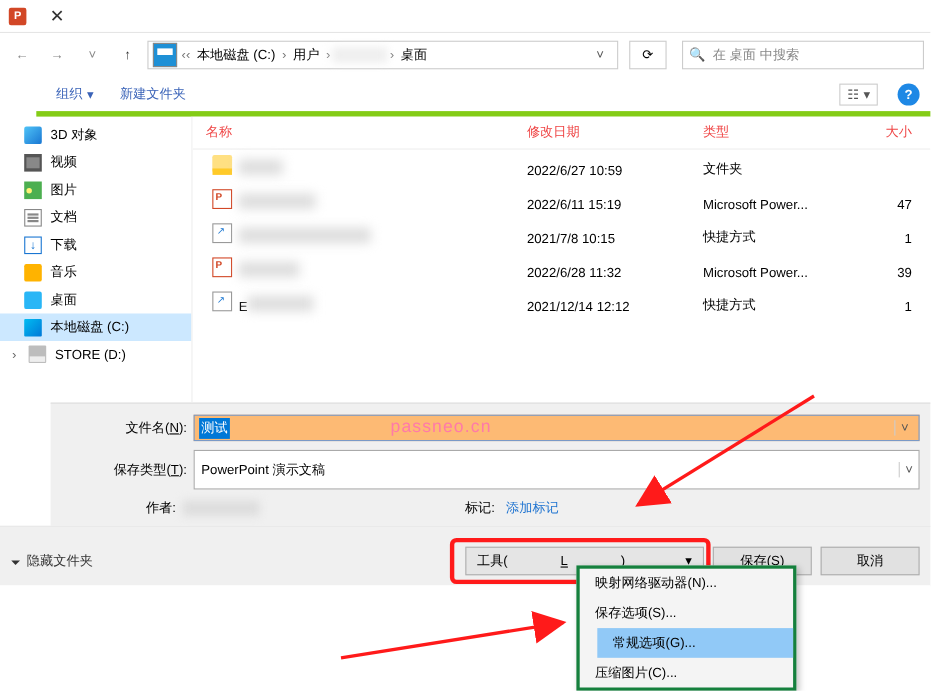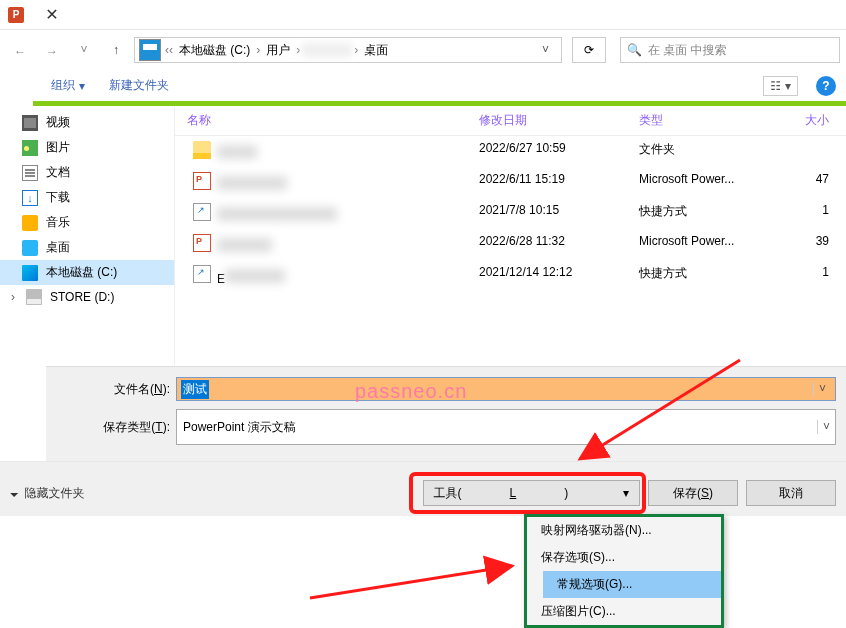--- a/index.html
+++ b/index.html
@@ -40,46 +40,46 @@
 .ic-video { background:#555; position:relative;} .ic-video::before{content:"";position:absolute;left:2px;right:2px;top:3px;bottom:3px;background:#888;}
 .ic-pic { background:#4caf50; position:relative;} .ic-pic::after{content:"";position:absolute;left:2px;top:6px;width:5px;height:5px;background:#fff176;border-radius:50%;}
 .ic-doc { background:#fff; border:1px solid #888; position:relative;} .ic-doc::after{content:"";position:absolute;left:2px;right:2px;top:3px;height:2px;background:#888; box-shadow:0 3px 0 #888, 0 6px 0 #888;}
 .ic-dl { background:#fff; border:1px solid #1976d2; color:#1976d2; font-weight:bold; text-align:center; line-height:14px; font-size:11px;}
 .ic-music { background:#ffb300; border-radius:2px;}
 .ic-desk { background:#29b6f6; border-radius:2px;}
 .ic-drive { background:#bdbdbd; border-radius:1px; position:relative;} .ic-drive::after{content:"";position:absolute;left:1px;right:1px;bottom:1px;height:5px;background:#eee;}
 .ic-win { background:linear-gradient(135deg,#00bcf2,#0078d7); border-radius:1px;}
 
 .filearea { flex:1; overflow:auto; position:relative;}
-.fa-head { display:flex; padding:6px 4px; border-bottom:1px solid #eee; color:#8b5cf6; position:sticky; top:0; background:#fff;}
+.fa-head { display:flex; padding:6px 4px; border-bottom:1px solid #eee; color:#ef4444; position:sticky; top:0; background:#fff;}
 .col-name { width:300px; padding-left:8px;}
 .col-date { width:160px;}
 .col-type { width:140px;}
 .col-size { width:60px; text-align:right; padding-right:10px;}
-.fa-row { display:flex; padding:5px 4px; align-items:flex-start;}
+.fa-row { display:flex; padding:5px 4px; align-items:flex-end;}
 .fa-row .fi { width:18px; height:18px; margin-left:6px; margin-right:6px; display:inline-block;}
 .fi-folder { background:#ffe082; border-radius:2px 2px 0 0; border-bottom:6px solid #ffca28;}
 .fi-ppt { background:#fff; border:1px solid #d24726; position:relative;} .fi-ppt::after{content:"P"; color:#d24726; font-size:9px; font-weight:bold; position:absolute; left:2px; top:1px;}
 .fi-link { background:#fff; border:1px solid #999; position:relative;} .fi-link::after{content:"↗"; font-size:9px; position:absolute; left:3px; top:1px; color:#1976d2;}
 .blur-name { filter: blur(5px); background:#ddd; height:14px; display:inline-block;}
 
 .bottom-panel { background:#f0f0f0; border-top:1px solid #ddd; padding:10px 10px 8px 10px;margin-left:46px;}
 .form-row { display:flex; align-items:center; margin-bottom:8px;}
 .form-label { width:120px; text-align:right; padding-right:6px;}
 .form-label u { text-decoration:underline;}
 .text-input { flex:1; border:1px solid #7a9ac7; height:24px; padding:0 4px; background:#fdba74; display:flex; align-items:center;}
 .text-input.sel-text span { background:#0078d7; color:#fff; padding:1px 2px;}
 .combo-drop { width:18px; border-left:1px solid #ccc; text-align:center; color:#555;}
 .combo { flex:1; border:1px solid #aaa; height:36px; display:flex; align-items:center; background:#fff;}
 .combo .ct { flex:1; padding:0 6px;}
 .meta-row { display:flex; align-items:center; margin-top:4px; padding-left:60px;}
 .meta-label { width:50px; text-align:right; padding-right:6px;}
 .meta-val.blur { filter:blur(4px); background:#ddd; width:70px; height:14px;}
 .meta-link { color:#1e73d0; margin-left:4px;}
-.watermark { position:absolute; left:355px; top:380px; color:#ff7aa8; font-size:20px; letter-spacing:1px; pointer-events:none;}
+.watermark { position:absolute; left:355px; top:380px; color:#ff7aa8; font-size:16px; letter-spacing:1px; pointer-events:none;}
 
 .footer { background:#f0f0f0; padding: 18px 10px 10px 10px; display:flex; align-items:center; border-top:1px solid #e8e8e8;}
 .hide-folders { display:flex; align-items:center; gap:6px; color:#333;}
 .footer .spacer { flex:1; }
 .btn { min-width:90px; height:26px; border:1px solid #adadad; background:#e1e1e1; display:flex; align-items:center; justify-content:center; margin-left:8px; padding:0 10px;}
 .btn.tools { background:#e5e5e5;gap:48px;}
 .tools-wrap { position:relative; }
 .tools-highlight { position:absolute; left:-6px; top:-8px; right:-6px; bottom:-8px; border:4px solid #ff1a1a; border-radius:6px; pointer-events:none;}
 .menu { position:absolute; left:524px; top:514px; width:200px; background:#f4f4f4; border:3px solid #15803d; box-shadow:2px 2px 6px rgba(0,0,0,0.25); z-index:30;}
 .menu-item { padding:5px 14px; white-space:nowrap;}
@@ -133,20 +133,24 @@
   <div class="view-btn">
     <span>☷</span>
     <span>▾</span>
   </div>
   <div class="help">?</div>
 </div>
 
 <div class="body-area">
   <div class="sidebar">
     <div class="sb-item">
+        <span class="sb-icon ic-3d"></span>
+        <span>3D 对象</span>
+      </div>
+    <div class="sb-item">
         <span class="sb-icon ic-video"></span>
         <span>视频</span>
       </div>
     <div class="sb-item">
         <span class="sb-icon ic-pic"></span>
         <span>图片</span>
       </div>
     <div class="sb-item">
         <span class="sb-icon ic-doc"></span>
         <span>文档</span>
@@ -222,20 +226,27 @@
       <div style="flex:1"></div>
       <div class="combo-drop">˅</div>
     </div>
   </div>
   <div class="form-row">
     <div class="form-label"><span>保存类型(</span><u>T</u><span>):</span></div>
     <div class="combo">
       <div class="ct">PowerPoint 演示文稿</div>
       <div class="combo-drop">˅</div>
     </div>
+  </div>
+  <div class="meta-row">
+    <div class="meta-label">作者:</div>
+    <div class="meta-val blur"></div>
+    <div style="width:170px"></div>
+    <div class="meta-label">标记:</div>
+    <div class="meta-link">添加标记</div>
   </div>
 </div>
 
 <div class="watermark">passneo.cn</div>
 
 <div class="footer">
   <div class="hide-folders">
     <span>🞃</span>
     <span>隐藏文件夹</span>
   </div>

